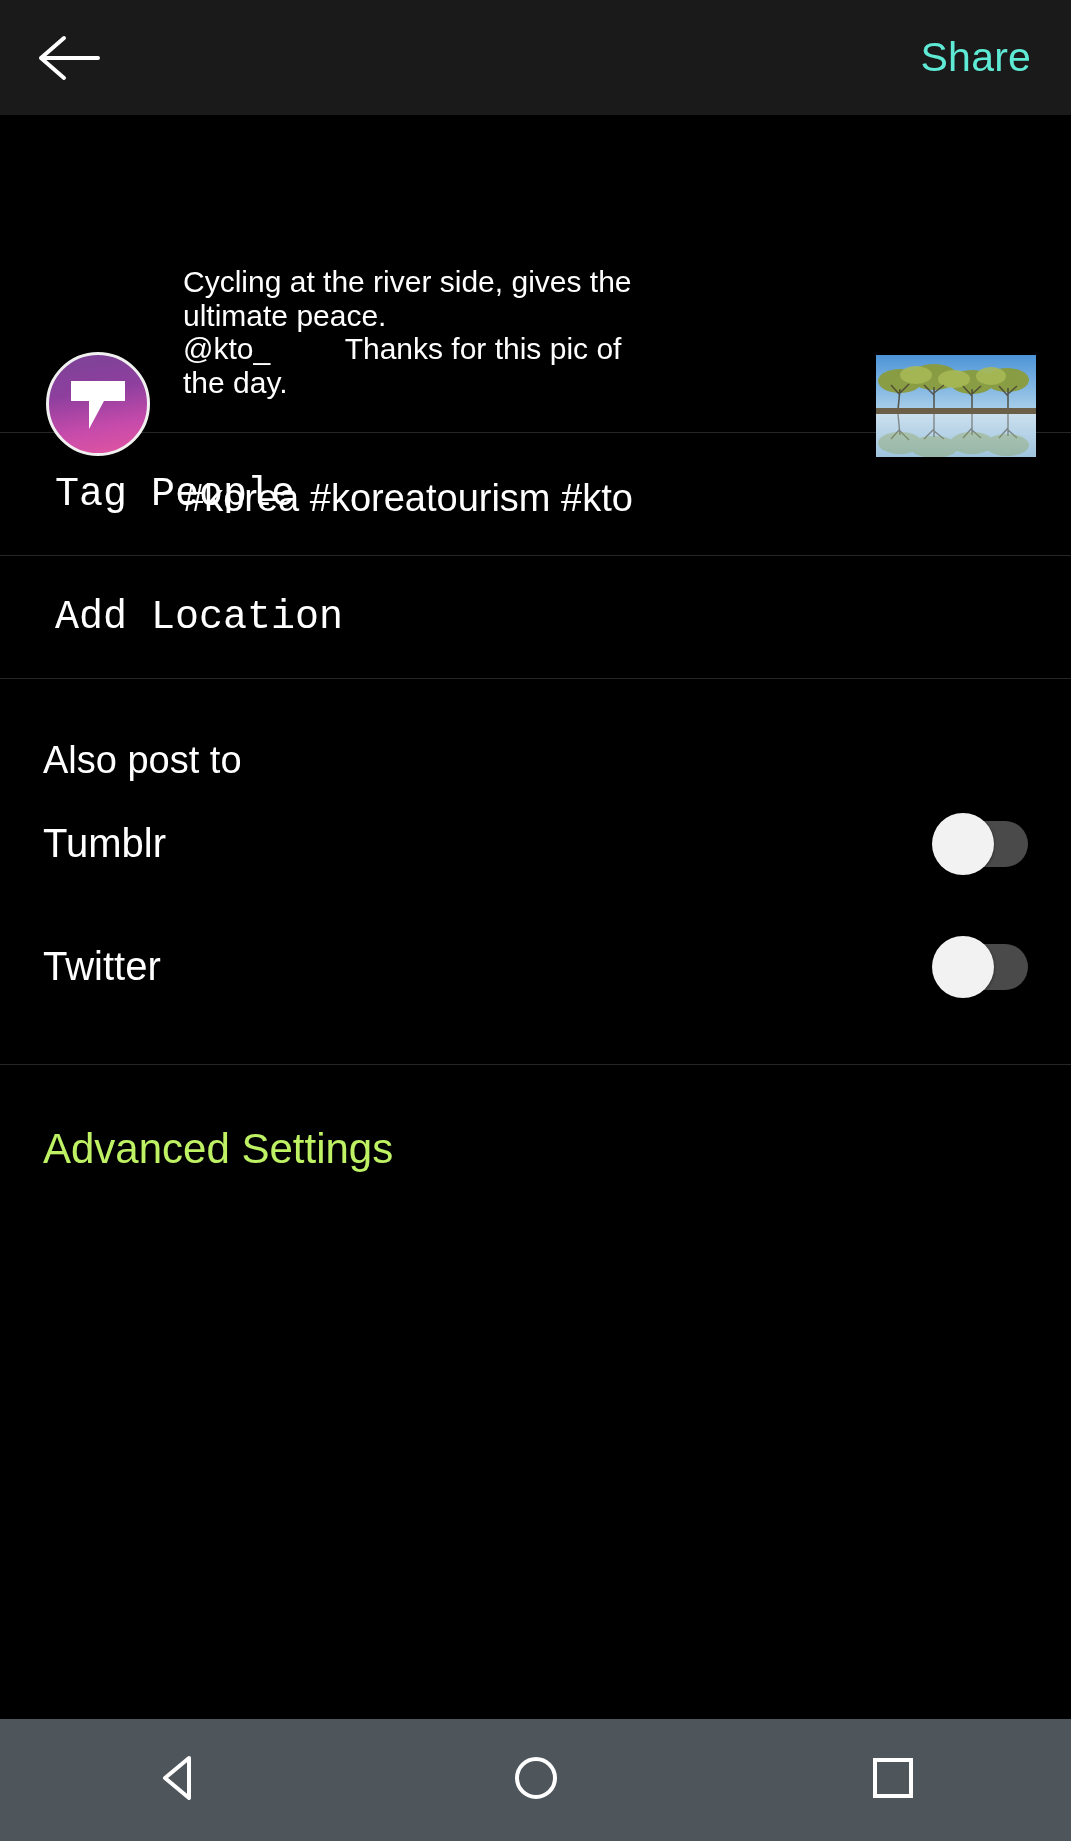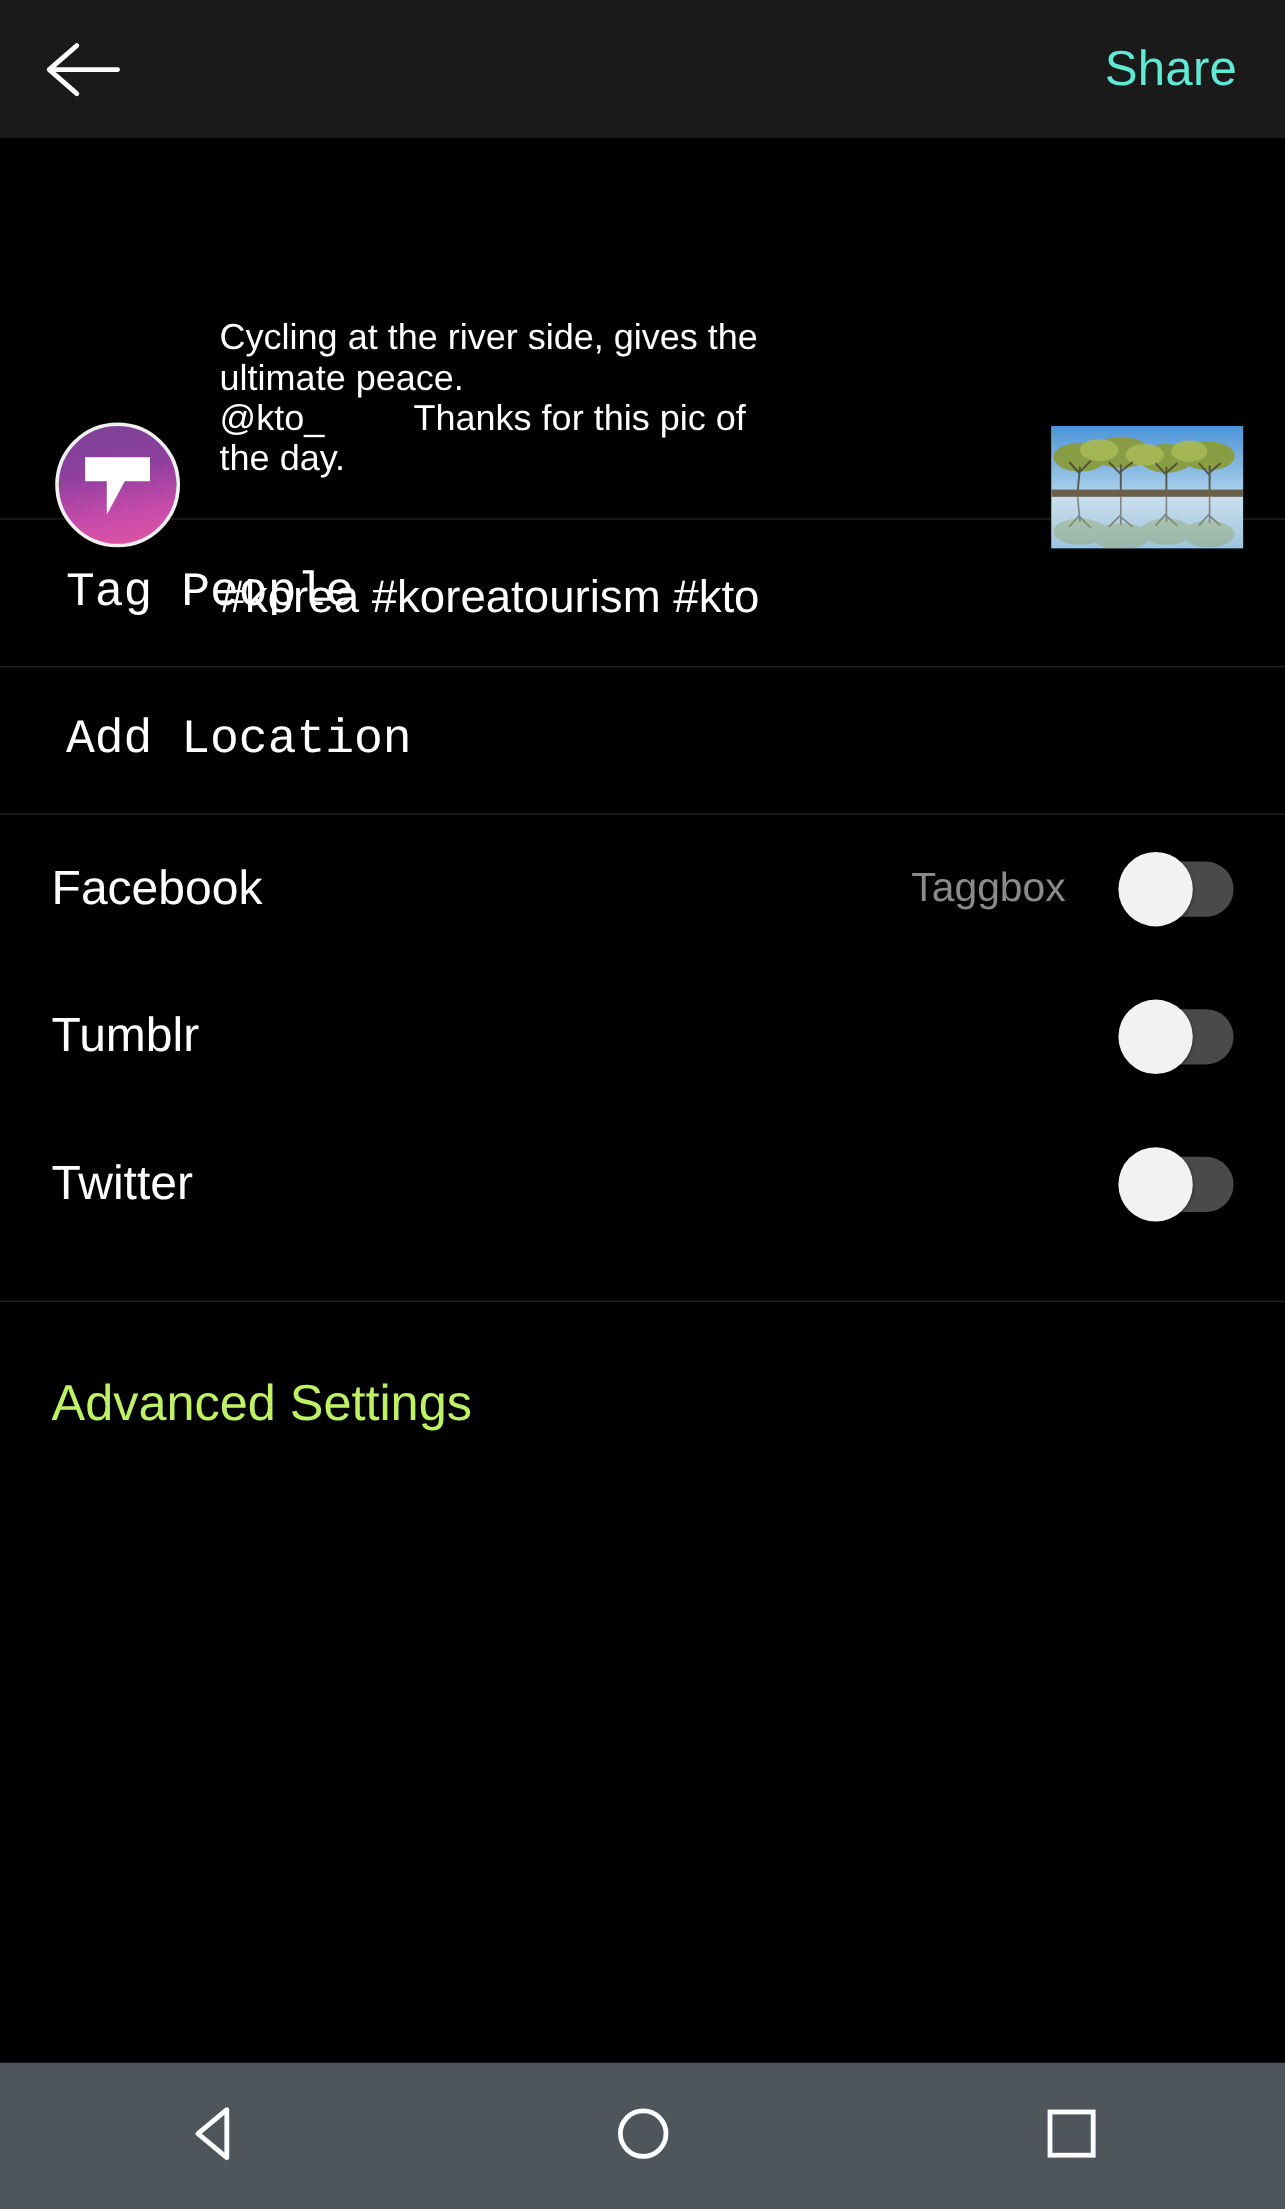--- a/index.html
+++ b/index.html
@@ -200,28 +200,22 @@
   </div>
 
   <div class="menu-row">
     <span>Tag People</span>
   </div>
   <div class="menu-row">
     <span>Add Location</span>
   </div>
 
   <div class="also-section">
-
-    <div class="social-row">
-      <span class="social-name">Facebook</span>
-      <span class="social-account">Taggbox</span>
-      <div class="toggle">
-        <div class="knob"></div>
-      </div>
-    </div>
+    <div class="also-heading">Also post to</div>
+
 
     <div class="social-row">
       <span class="social-name">Tumblr</span>
       <span class="spacer-right"></span>
       <div class="toggle">
         <div class="knob"></div>
       </div>
     </div>
 
     <div class="social-row">

